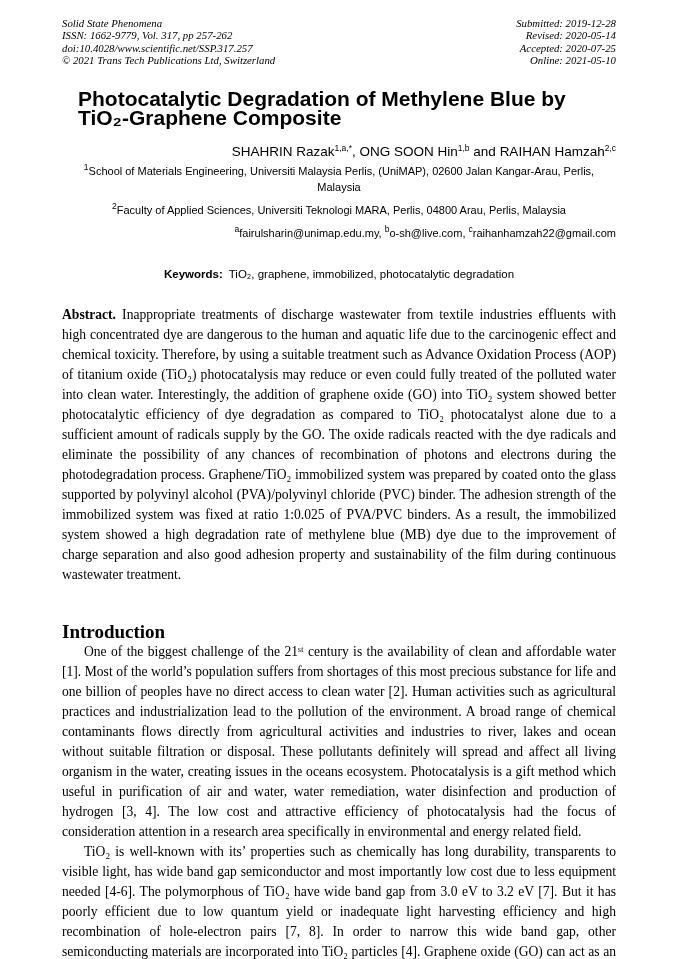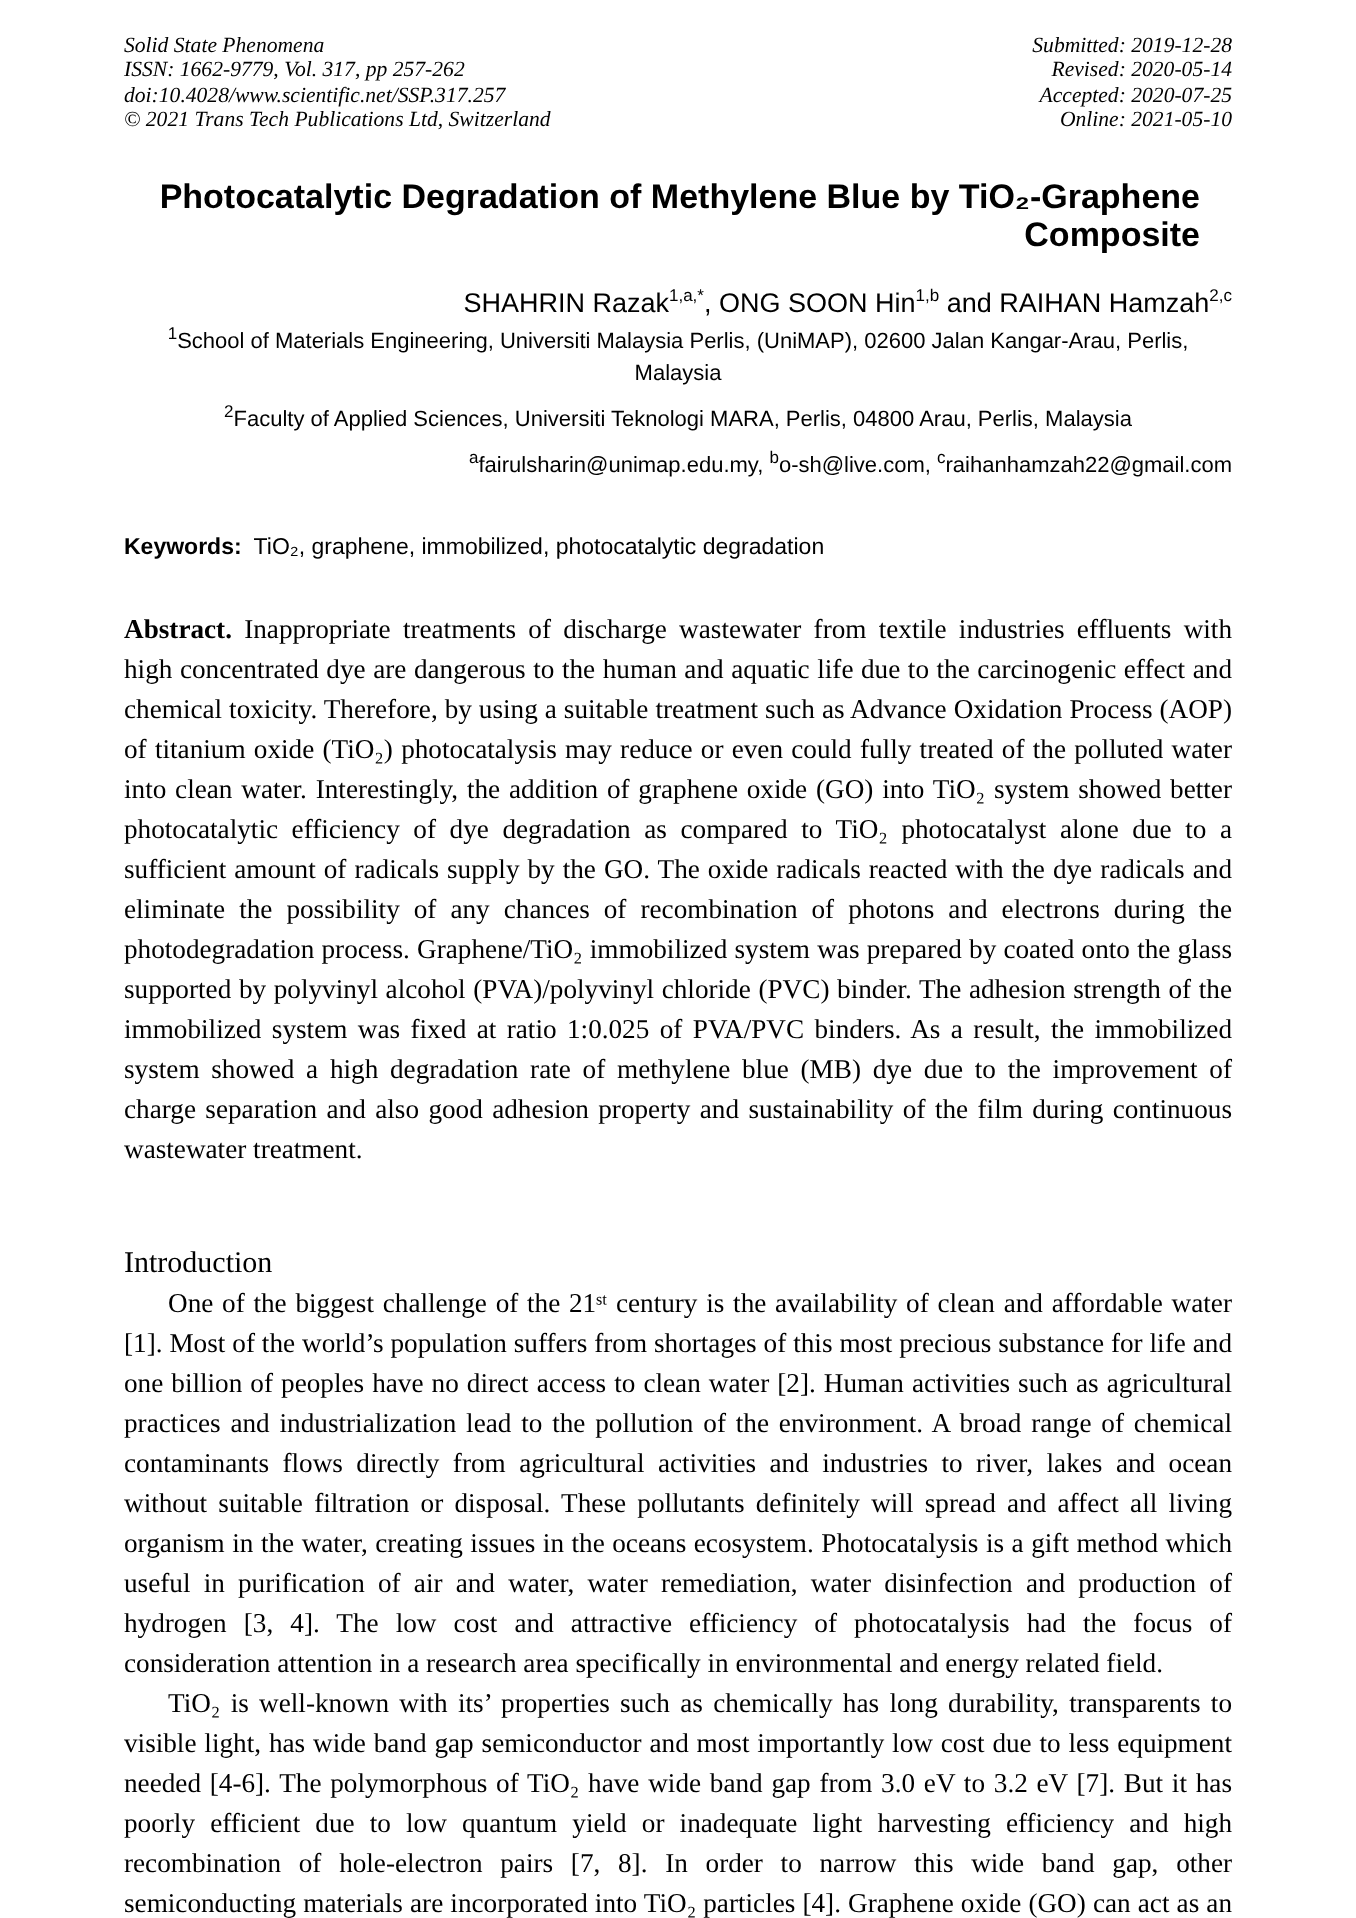--- a/index.html
+++ b/index.html
@@ -23,24 +23,24 @@
     font-style: italic;
     font-size: 10.8px;
     line-height: 12.4px;
     font-family: "Liberation Serif", "DejaVu Serif", serif;
   }
   .jheader .right { text-align: right; }
   
   .title {
     margin: 22px auto 16px auto;
     max-width: 522px;
-    text-align: right;
+    text-align: left;
     font-family: "Liberation Sans", "DejaVu Sans", sans-serif;
     font-weight: bold;
-    font-size: 17px;
+    font-size: 21px;
     line-height: 19px;
   }
   .authors {
     margin-top: 7px;
     text-align: right;
     font-family: "Liberation Sans", "DejaVu Sans", sans-serif;
     font-size: 13.5px;
     line-height: 17px;
   }
   .authors sup, .affil sup, .emails sup {
@@ -61,34 +61,35 @@
     text-align: right;
     font-family: "Liberation Sans", "DejaVu Sans", sans-serif;
     font-size: 11px;
     line-height: 15px;
   }
   .keywords {
     margin-top: 26px;
     font-family: "Liberation Sans", "DejaVu Sans", sans-serif;
     font-size: 11.5px;
     line-height: 15px;
+    text-align: center;
   }
   .keywords .kw-label { font-weight: bold; margin-right: 6px; }
   
   .bodytext {
     font-size: 13.6px;
     line-height: 20px;
     text-align: justify;
   }
   .abstract { margin-top: 23px; }
   .abstract .abs-label { font-weight: bold; }
   .section-heading {
     margin-top: 37px;
-    font-weight: normal;
-    font-size: 15px;
+    font-weight: bold;
+    font-size: 19px;
     line-height: 20px;
   }
   .intro-par {
     text-indent: 22px;
     margin-top: 0;
   }
   .intro-par:first-of-type { margin-top: 2px; }
 </style>
 </head>
 <body>

